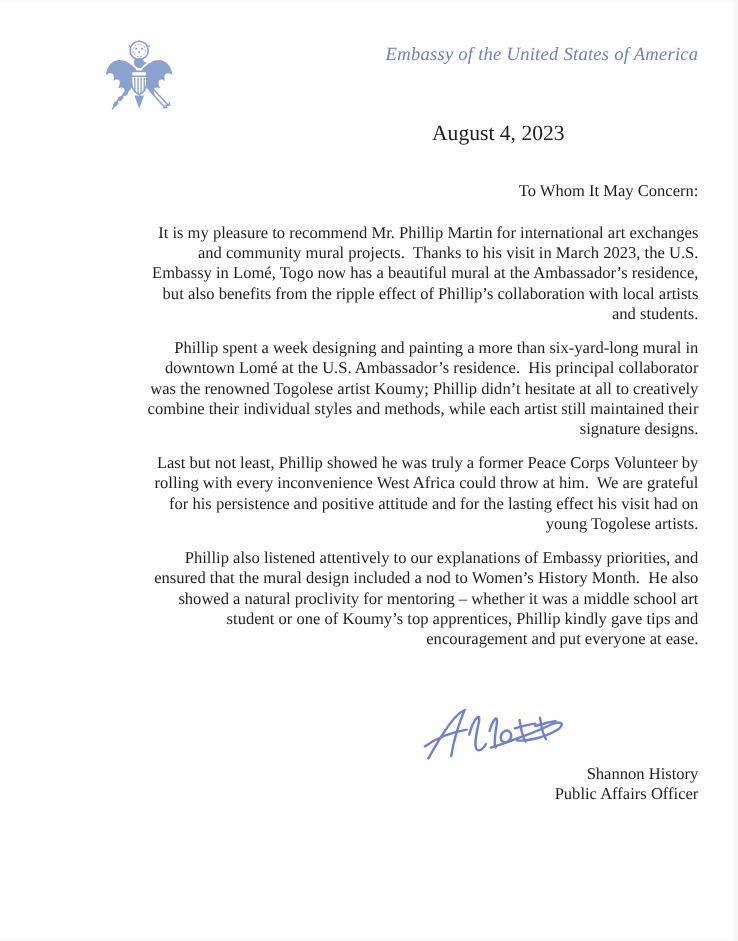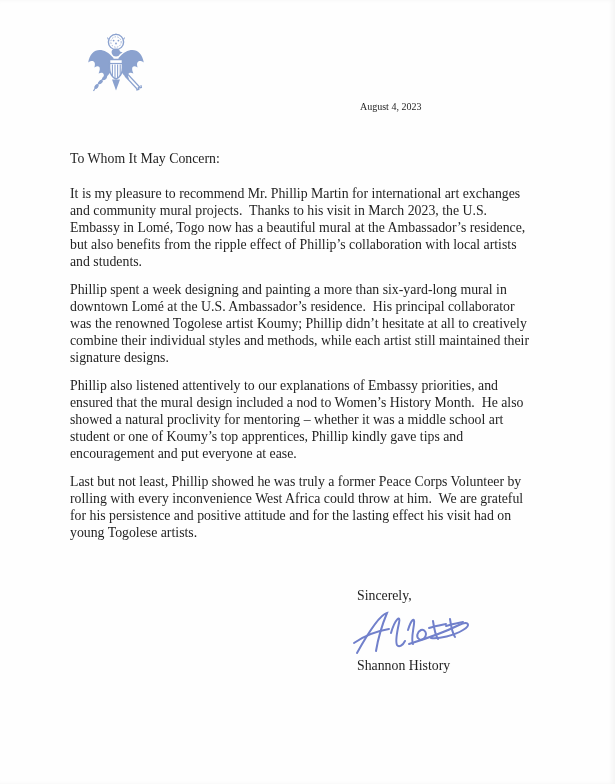--- a/index.html
+++ b/index.html
@@ -31,29 +31,30 @@
     font-style: italic;
     font-size: 15.5px;
     letter-spacing: 0.2px;
     color: #6e83b8;
     white-space: nowrap;
   }
   .date-line {
     position: absolute;
     left: 360px;
     top: 101px;
-    font-size: 10px;
+    font-size: 18px;
   }
   .body-block {
     position: absolute;
     left: 70px;
     top: 150px;
     width: 512px;
     font-size: 13.8px;
     line-height: 17px;
+    text-align: right;
   }
   .salutation {
     margin: 0 0 18px 0;
     white-space: pre-wrap;
   }
   .paragraph {
     margin: 0 0 11px 0;
     white-space: pre-wrap;
   }
   .closing-block {
@@ -121,65 +122,66 @@
     </g>
 
     <g stroke="#8ba2cf" stroke-width="1.2" fill="none">
       <path d="M39 44 L52 58"></path>
       <path d="M42 42.5 L54.5 56"></path>
       <path d="M50 58 l2.8 -0.4 -0.6 -2.6"></path>
       <path d="M52.8 56 l2.6 -0.4 -0.5 -2.5"></path>
     </g>
   </svg>
 
+  <div class="org-name">Embassy of the United States of America</div>
 
   <div class="date-line">August 4, 2023</div>
 
   <div class="body-block">
 
     <p class="salutation">To Whom It May Concern:</p>
 
     <p class="paragraph">It is my pleasure to recommend Mr. Phillip Martin for international art exchanges
 and community mural projects.  Thanks to his visit in March 2023, the U.S.
 Embassy in Lomé, Togo now has a beautiful mural at the Ambassador’s residence,
 but also benefits from the ripple effect of Phillip’s collaboration with local artists
 and students.</p>
 
     <p class="paragraph">Phillip spent a week designing and painting a more than six-yard-long mural in
 downtown Lomé at the U.S. Ambassador’s residence.  His principal collaborator
 was the renowned Togolese artist Koumy; Phillip didn’t hesitate at all to creatively
 combine their individual styles and methods, while each artist still maintained their
 signature designs.</p>
 
+    <p class="paragraph">Last but not least, Phillip showed he was truly a former Peace Corps Volunteer by
+rolling with every inconvenience West Africa could throw at him.  We are grateful
+for his persistence and positive attitude and for the lasting effect his visit had on
+young Togolese artists.</p>
+
     <p class="paragraph">Phillip also listened attentively to our explanations of Embassy priorities, and
 ensured that the mural design included a nod to Women’s History Month.  He also
 showed a natural proclivity for mentoring – whether it was a middle school art
 student or one of Koumy’s top apprentices, Phillip kindly gave tips and
 encouragement and put everyone at ease.</p>
 
-    <p class="paragraph">Last but not least, Phillip showed he was truly a former Peace Corps Volunteer by
-rolling with every inconvenience West Africa could throw at him.  We are grateful
-for his persistence and positive attitude and for the lasting effect his visit had on
-young Togolese artists.</p>
-
     <div class="closing-block">
-      <p class="valediction">Sincerely,</p>
 
       <svg class="signature" viewBox="0 0 122 48" xmlns="http://www.w3.org/2000/svg" aria-hidden="true">
         <g stroke="#5e6fc4" stroke-width="2" fill="none" stroke-linecap="round" opacity="0.88">
           <path d="M6 45 C16 27 28 7 36 5 C31 17 27 31 25 43"></path>
           <path d="M3 35 C13 28 26 23 38 21"></path>
           <path d="M40 25 C44 11 50 6 48 15 C46 24 44 33 46 37 C48 40 52 37 54 33"></path>
           <path d="M57 22 C60 12 64 8 63 16 C62 24 60 32 62 36"></path>
           <path d="M70 22 C66 24 65 29 68 31 C71 33 75 30 75 26 C75 23 72 21 70 22"></path>
           <path d="M82 13 C83 20 85 28 87 31"></path>
           <path d="M78 20 C84 18 90 17 95 16"></path>
           <path d="M99 11 C100 18 102 26 104 29"></path>
           <path d="M95 18 C101 16 107 15 112 14"></path>
           <path d="M58 36 C74 31 98 22 108 17 C117 12.5 121 17 112 22 C103 27.5 88 31 80 30"></path>
         </g>
       </svg>
 
       <p class="signer-line">Shannon History</p>
+      <p class="signer-line">Public Affairs Officer</p>
     </div>
 
   </div>
 </div>
 
 </body></html>

